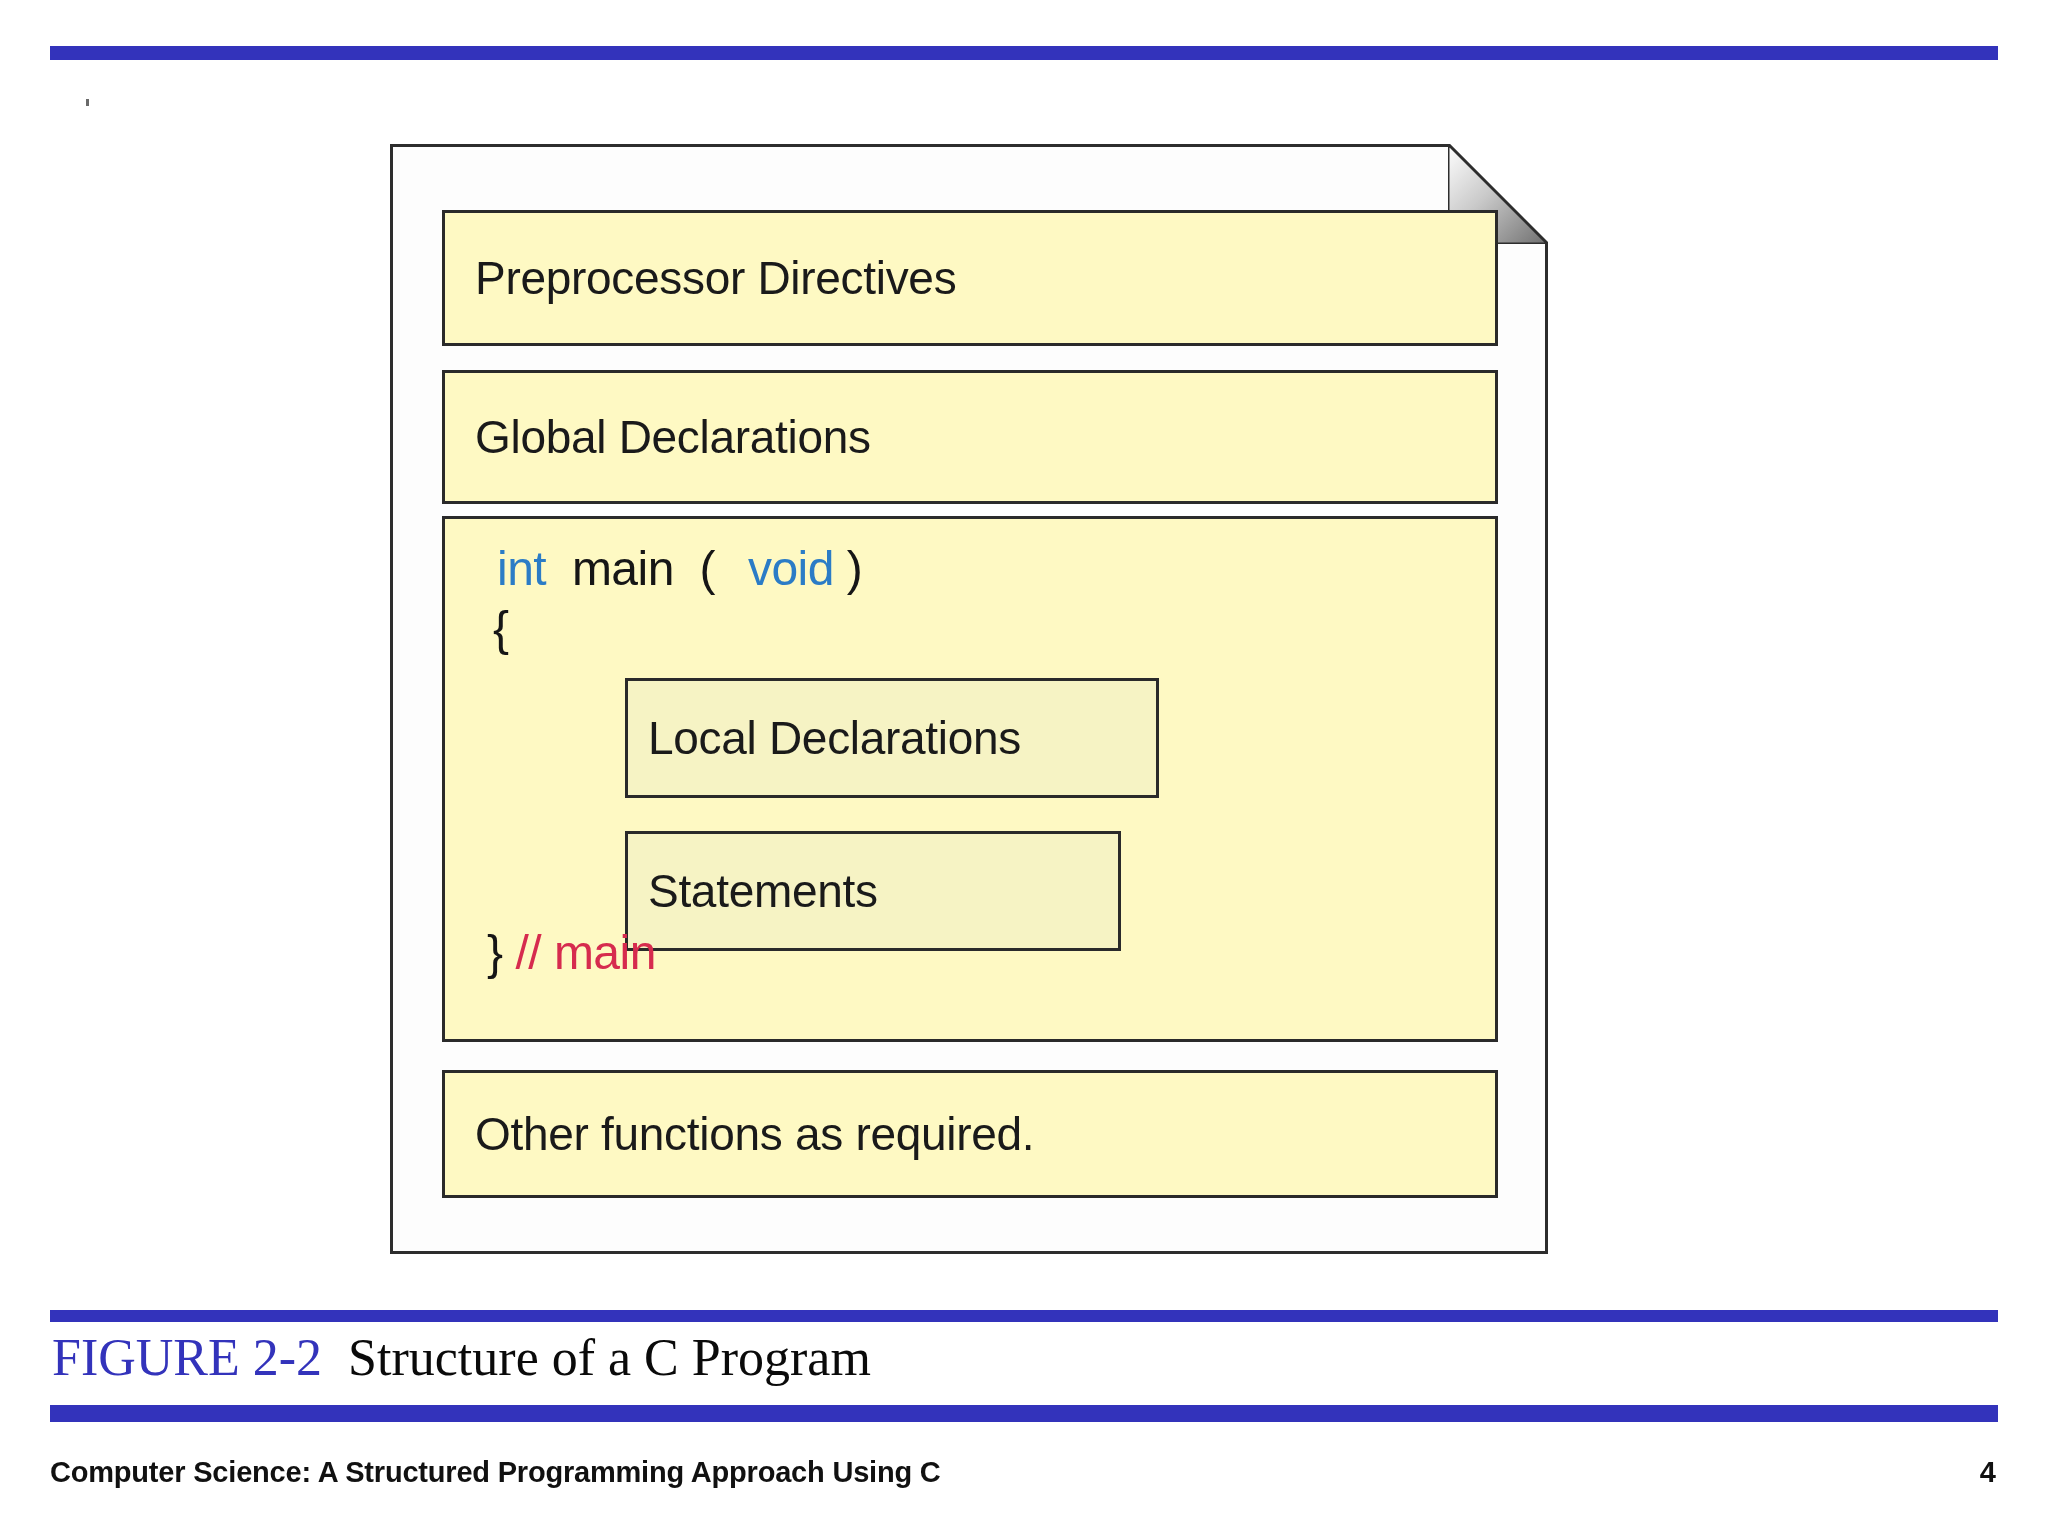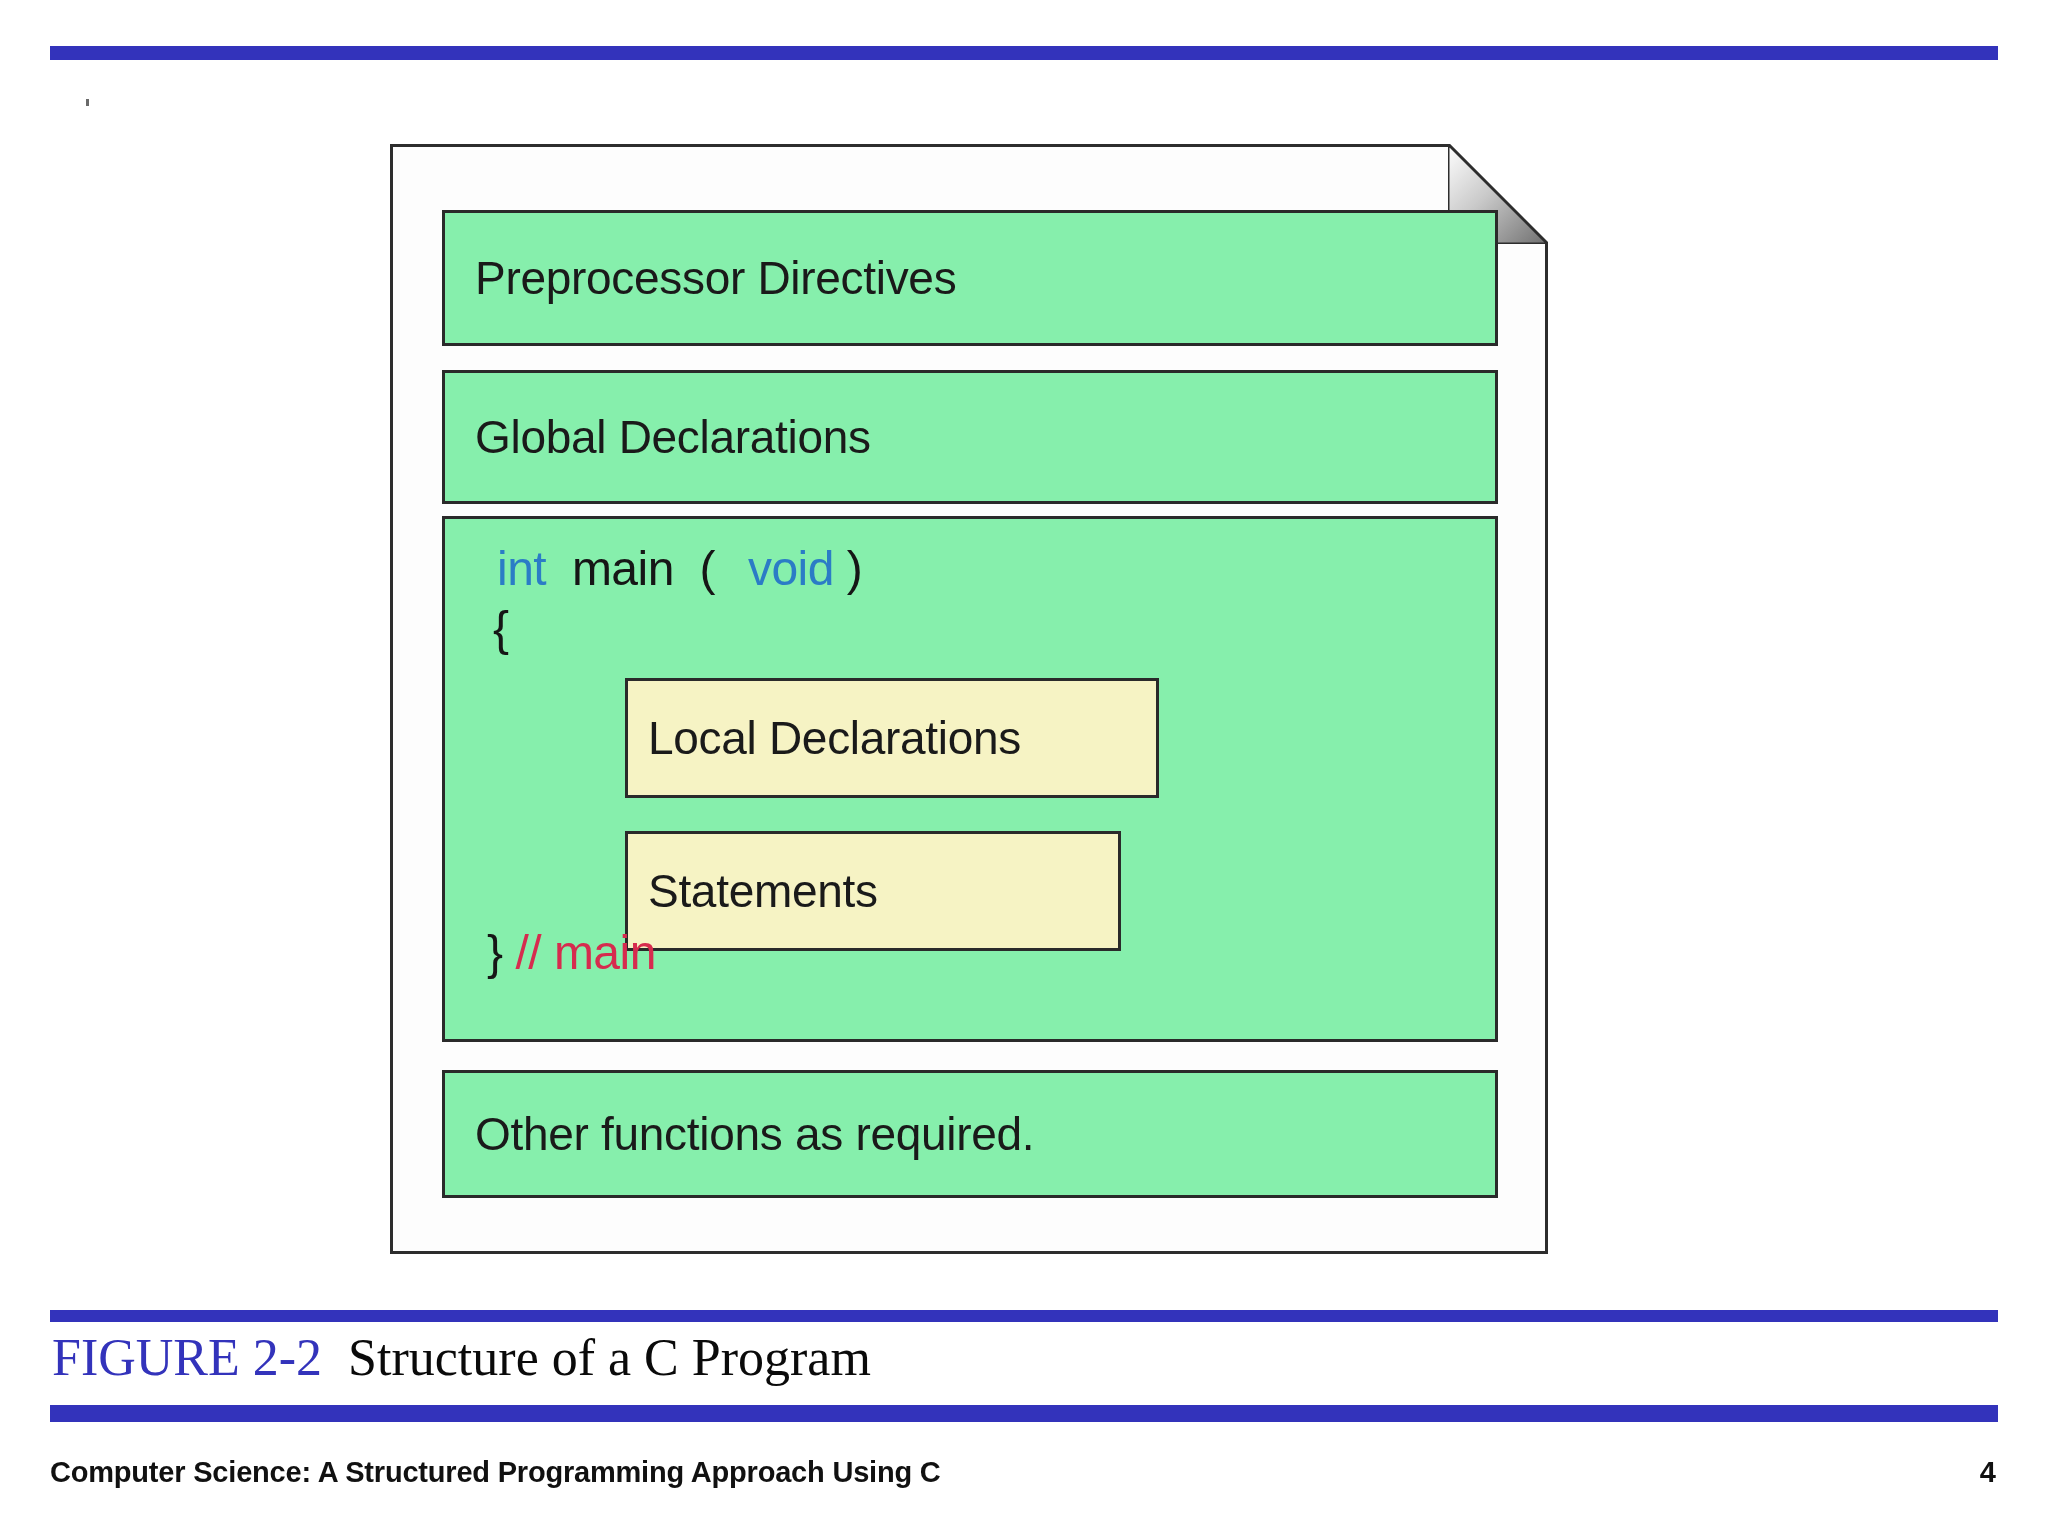--- a/index.html
+++ b/index.html
@@ -52,21 +52,21 @@
     position: absolute;
     top: 0px;
     right: 0px;
     width: 100px;
     height: 100px;
   }
 
   
   .section-box {
     position: absolute;
-    background: #86efac;
+    background: #fef9c3;
     border: 3px solid #2a2a2a;
     box-sizing: border-box;
   }
   .section-label {
     position: absolute;
     left: 30px;
     top: 50%;
     transform: translateY(-50%);
     font-size: 46px;
     color: #1a1a1a;

